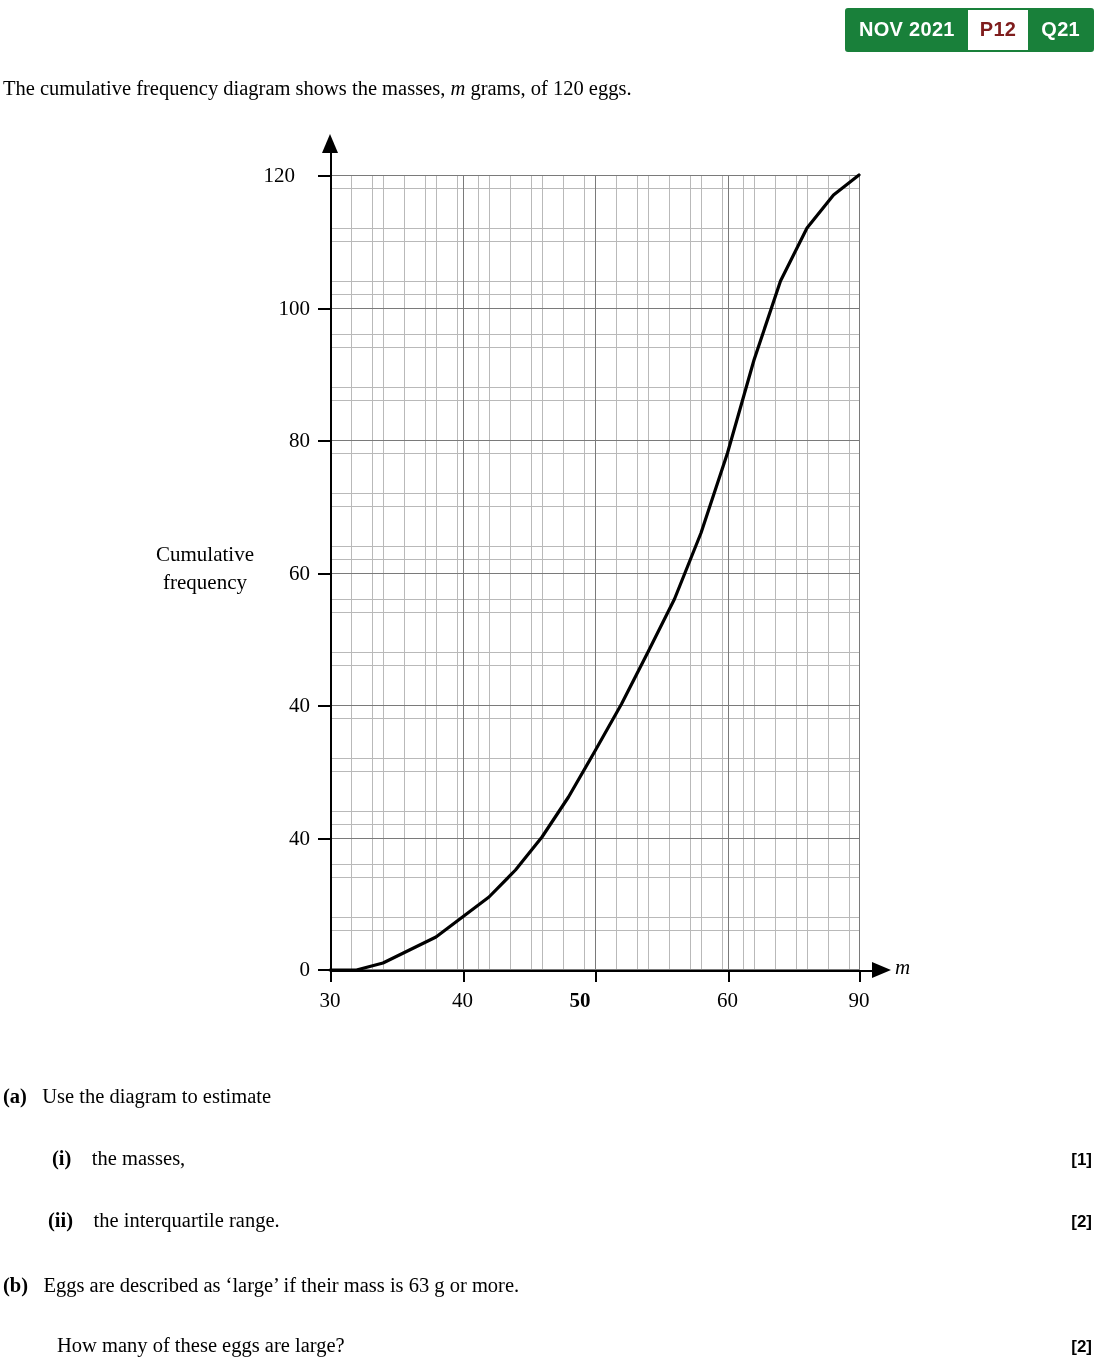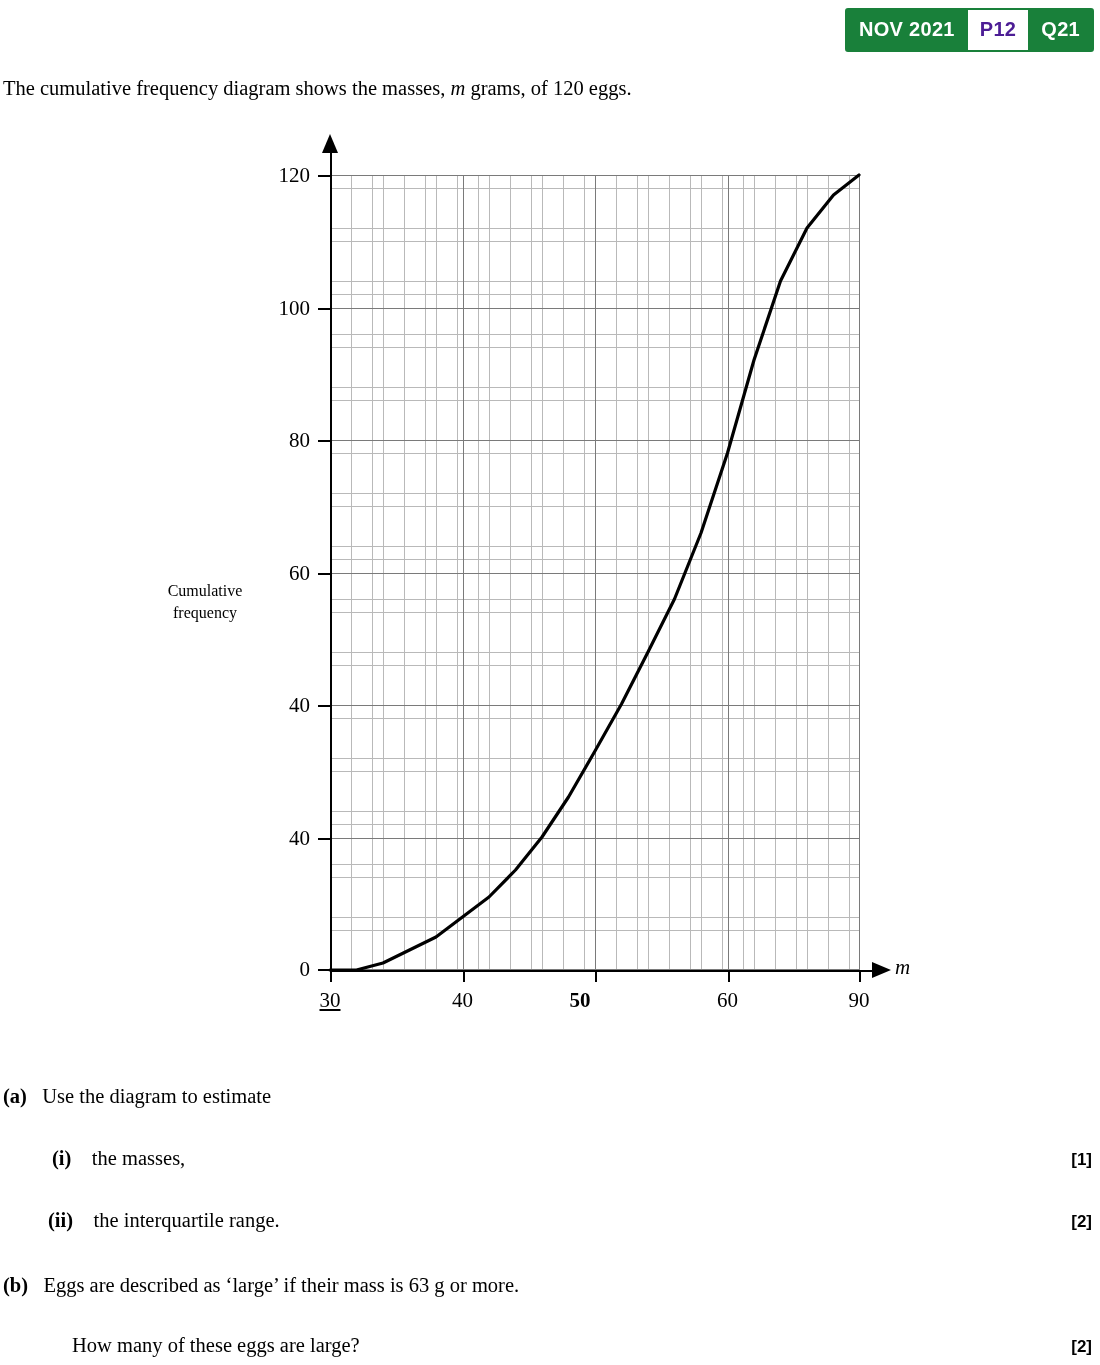--- a/index.html
+++ b/index.html
@@ -34,21 +34,21 @@
     font-size: 20px;
     color: #ffffff;
     padding: 8px 12px 9px 12px;
     display: flex;
     align-items: center;
     justify-content: center;
     letter-spacing: 0.3px;
   }
   .tag.light {
     background: #ffffff;
-    color: #4c1d95;
+    color: #7f1d1d;
     margin: 0 1px;
   }
 
   
   .intro {
     position: absolute;
     top: 77px;
     left: 3px;
     font-size: 20.5px;
   }
@@ -147,23 +147,22 @@
     width: 60px;
     text-align: center;
     font-size: 21px;
   }
   .axis-title-y {
     position: absolute;
     left: 135px;
     top: 420px;
     width: 140px;
     text-align: center;
-    font-size: 16px;
+    font-size: 21px;
     line-height: 1.35;
-    margin-top: 40px;
   }
   .axis-title-x {
     position: absolute;
     left: 440px;
     top: 905px;
     width: 300px;
     text-align: center;
     font-size: 21px;
   }
   .m-label {
@@ -223,42 +222,42 @@
       <polyline fill="none" stroke="#000000" stroke-width="3.2" stroke-linejoin="round" stroke-linecap="round" points="0,795 26.5,795 53,788 79.5,775 106,762 132.5,742 159,722 185.5,695 212,662 238.5,622 265,576 291.5,529 318,477 344.5,424 371,358 397.5,278 424,185 450.5,106 477,53 503.5,20 529,0"></polyline>
     </svg>
   </div>
 
   <div class="axis-y"></div>
   <div class="arrow-up"></div>
   <div class="axis-x"></div>
   <div class="arrow-right"></div>
 
   <div class="tick-y" style="top:55px;"></div>
-  <div class="ylabel-num" style="left:250px; top:43px;font-family:Liberation Serif, serif;">120</div>
+  <div class="ylabel-num" style="left:235px; top:43px;font-family:Liberation Serif, serif;">120</div>
 
   <div class="tick-y" style="top:187.5px;"></div>
   <div class="ylabel-num" style="left:250px; top:175.5px;">100</div>
 
   <div class="tick-y" style="top:320px;"></div>
   <div class="ylabel-num" style="left:250px; top:308px;">80</div>
 
   <div class="tick-y" style="top:452.5px;"></div>
   <div class="ylabel-num" style="left:250px; top:440.5px;">60</div>
 
   <div class="tick-y" style="top:585px;"></div>
   <div class="ylabel-num" style="left:250px; top:573px;">40</div>
 
   <div class="tick-y" style="top:717.5px;"></div>
   <div class="ylabel-num" style="left:250px; top:705.5px;">40</div>
 
   <div class="tick-y" style="top:849px;"></div>
   <div class="ylabel-num" style="left:250px; top:837px;">0</div>
 
   <div class="tick-x" style="left:330px;"></div>
-  <div class="xlabel-num" style="left:300px;text-decoration:underline;">30</div>
+  <div class="xlabel-num" style="left:300px;">30</div>
 
   <div class="tick-x" style="left:462.5px;"></div>
   <div class="xlabel-num" style="left:432.5px;">40</div>
 
   <div class="tick-x" style="left:595px;"></div>
   <div class="xlabel-num" style="left:550px;font-weight:bold;">50</div>
 
   <div class="tick-x" style="left:727.5px;"></div>
   <div class="xlabel-num" style="left:697.5px;">60</div>
 
@@ -284,14 +283,14 @@
   <span class="lbl">(ii)</span>
   &nbsp;&nbsp;&nbsp;<span>the interquartile range.</span>
 </div>
 <div class="marks" style="top:1212px;">[2]</div>
 
 <div class="q" style="left:3px; top:1274px;">
   <span class="lbl">(b)</span>
   &nbsp;&nbsp;<span>Eggs are described as ‘large’ if their mass is 63 g or more.</span>
 </div>
 
-<div class="q" style="left:72px; top:1334px;">How many of these eggs are large?</div>
+<div class="q" style="left:57px; top:1334px;">How many of these eggs are large?</div>
 <div class="marks" style="top:1337px;">[2]</div>
 
 </body></html>

